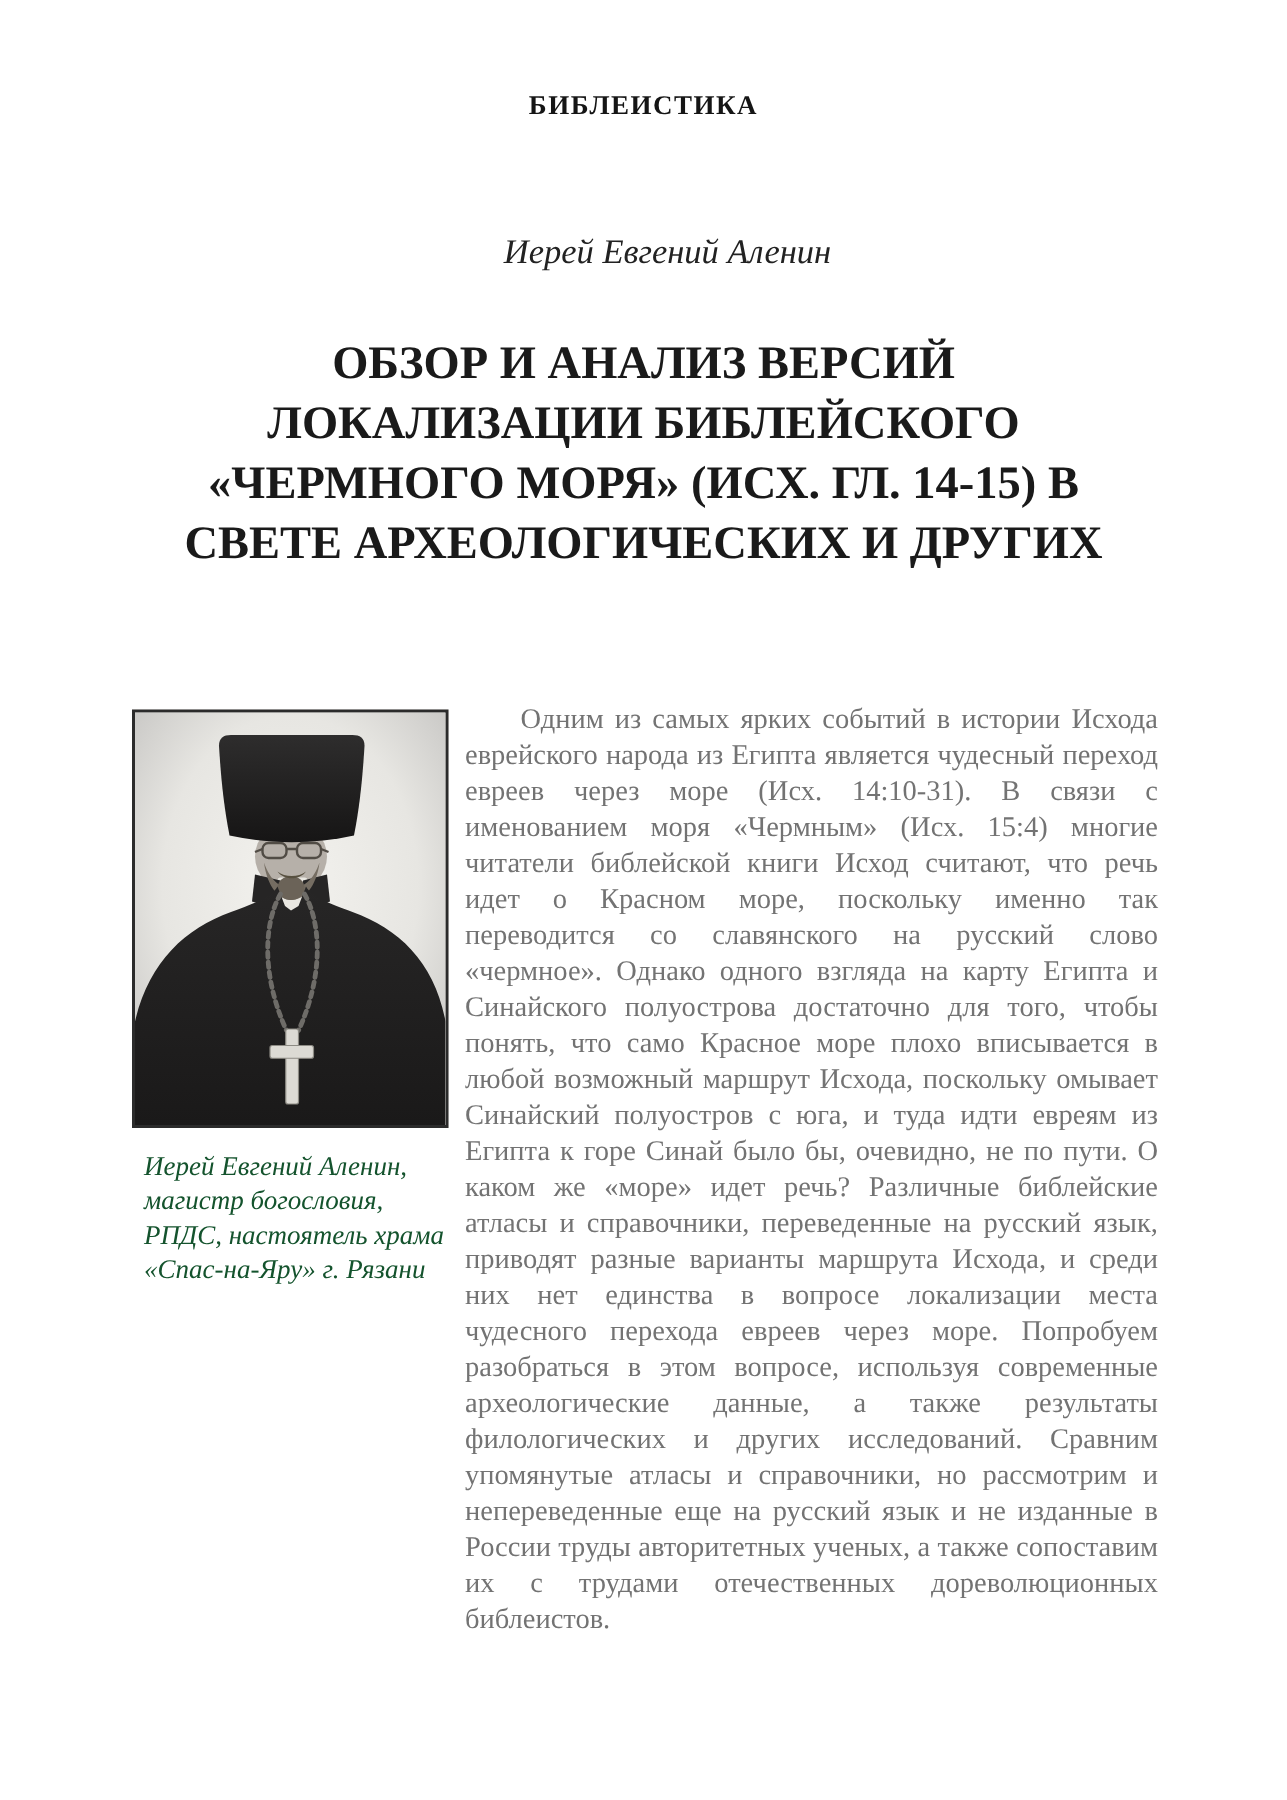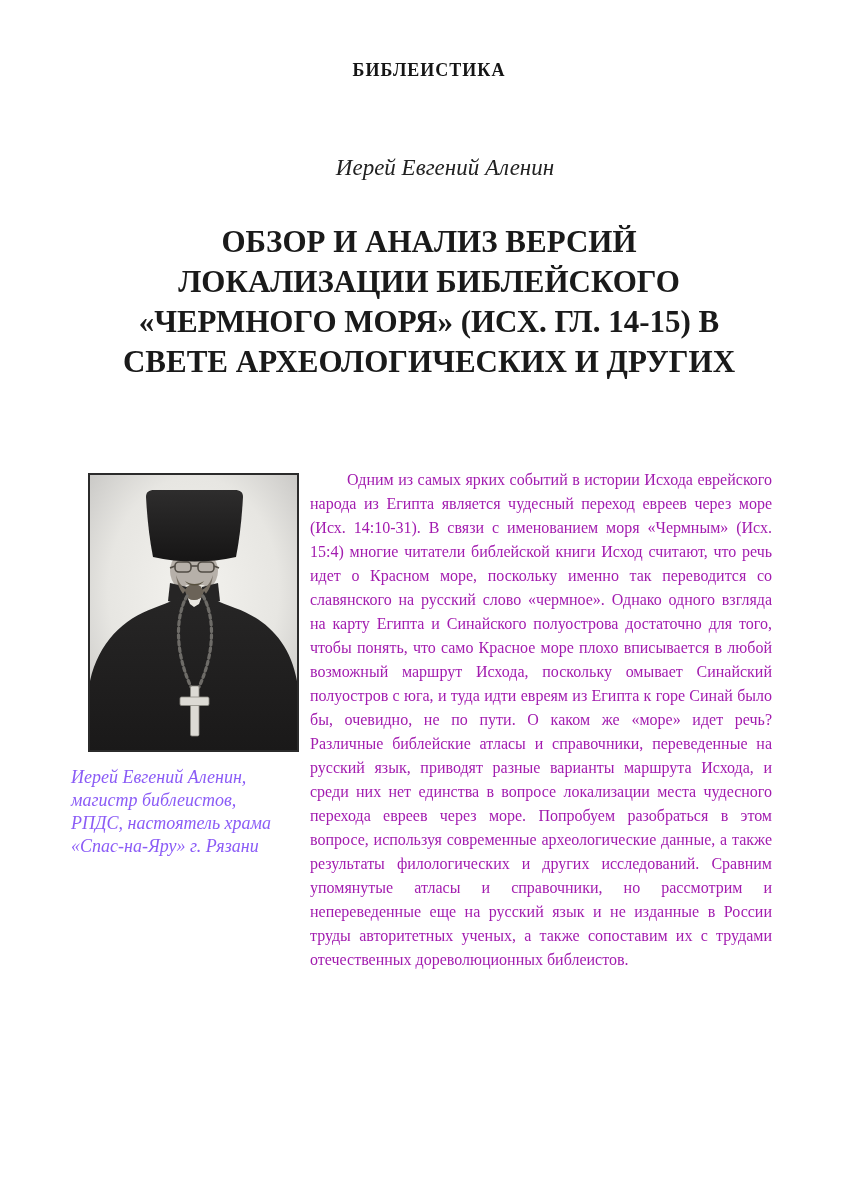--- a/index.html
+++ b/index.html
@@ -61,37 +61,37 @@
     padding: 0;
     background: #e9e8e4;
   }
   .photo-figure svg {
     display: block;
     width: 207px;
     height: 275px;
   }
   .photo-caption {
     position: absolute;
-    left: 71px;
+    left: 96px;
     top: 766px;
     width: 222px;
     font-style: italic;
     font-size: 18px;
     line-height: 23px;
-    color: #8b5cf6;
+    color: #14532d;
   }
   .body-text {
     position: absolute;
     left: 310px;
     top: 468px;
     width: 462px;
-    font-size: 16px;
+    font-size: 19px;
     line-height: 24px;
     text-align: justify;
-    color: #a21caf;
+    color: #737373;
   }
   .body-text p {
     margin: 0;
     text-indent: 37px;
   }
 </style>
 </head>
 <body>
 
 <div class="page">
@@ -158,21 +158,21 @@
 
       <g fill="#dcdad4" stroke="#8d8b84" stroke-width="0.8">
         <rect x="100.5" y="211" width="8.5" height="50" rx="1.5"></rect>
         <rect x="90" y="222" width="29" height="8.5" rx="1.5"></rect>
       </g>
     </svg>
   </figure>
 
   <div class="photo-caption">
     <div>Иерей Евгений Аленин,</div>
-    <div>магистр библеистов,</div>
+    <div>магистр богословия,</div>
     <div>РПДС, настоятель храма</div>
     <div>«Спас-на-Яру» г. Рязани</div>
   </div>
 
   <div class="body-text">
     <p>Одним из самых ярких событий в истории Исхода еврейского народа из Египта является чудесный переход евреев через море (Исх. 14:10-31). В связи с именованием моря «Чермным» (Исх. 15:4) многие читатели библейской книги Исход считают, что речь идет о Красном море, поскольку именно так переводится со славянского на русский слово «чермное». Однако одного взгляда на карту Египта и Синайского полуострова достаточно для того, чтобы понять, что само Красное море плохо вписывается в любой возможный маршрут Исхода, поскольку омывает Синайский полуостров с юга, и туда идти евреям из Египта к горе Синай было бы, очевидно, не по пути. О каком же «море» идет речь? Различные библейские атласы и справочники, переведенные на русский язык, приводят разные варианты маршрута Исхода, и среди них нет единства в вопросе локализации места чудесного перехода евреев через море. Попробуем разобраться в этом вопросе, используя современные археологические данные, а также результаты филологических и других исследований. Сравним упомянутые атласы и справочники, но рассмотрим и непереведенные еще на русский язык и не изданные в России труды авторитетных ученых, а также сопоставим их с трудами отечественных дореволюционных библеистов.</p>
   </div>
 
 </div>
 

